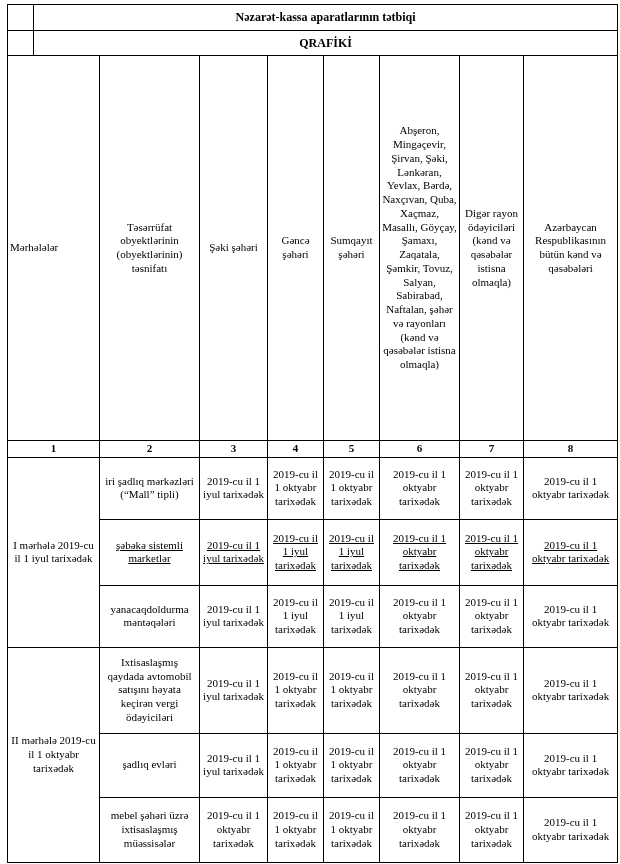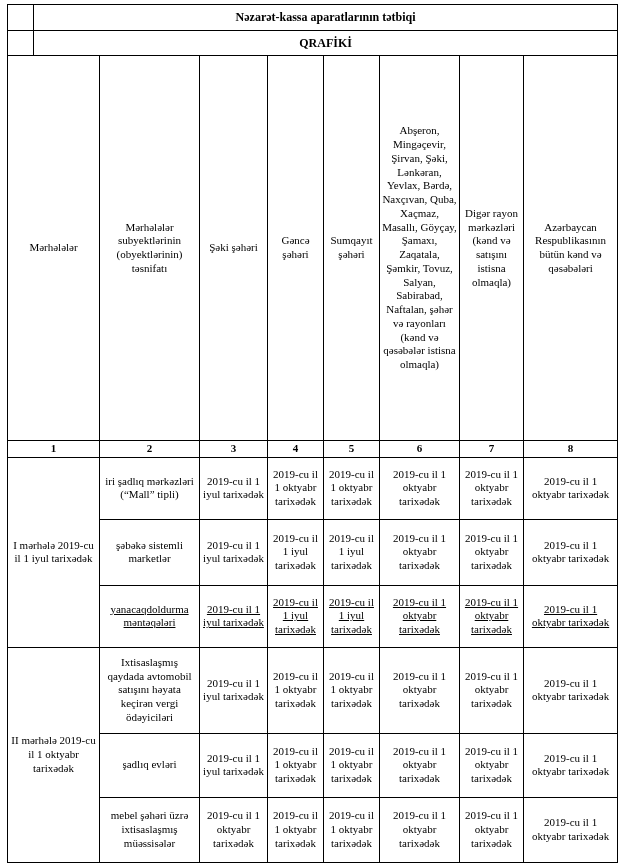--- a/index.html
+++ b/index.html
@@ -23,29 +23,29 @@
     font-size: 11px;
     line-height: 1.25;
     word-wrap: break-word;
     overflow: hidden;
   }
   .title-cell {
     font-weight: bold;
     font-size: 12px;
     padding: 4px 2px;
   }
-  .left { text-align: center; }
+  .left { text-align: left; }
   .num { font-weight: bold; }
   .r-title    { height: 26px; margin-top: 16px; }
   .r-subtitle { height: 25px; }
   .r-head     { height: 385px; }
   .r-num      { height: 15px; }
   .r-b1 { height: 62px; }
-  .r-b2 { height: 66px; }
-  .r-b3 { height: 62px; text-decoration: underline; }
+  .r-b2 { height: 66px; text-decoration: underline; }
+  .r-b3 { height: 62px; }
   .r-b4 { height: 86px; }
   .r-b5 { height: 64px; }
   .r-b6 { height: 65px; }
 </style>
 </head>
 <body>
 
 <div class="page">
   <table>
     <colgroup>
@@ -66,26 +66,26 @@
       <td colspan="8" class="title-cell">Nəzarət-kassa aparatlarının tətbiqi</td>
     </tr>
 
     <tr class="r-subtitle">
       <td></td>
       <td colspan="8" class="title-cell">QRAFİKİ</td>
     </tr>
 
     <tr class="r-head">
       <td colspan="2" class="left">Mərhələlər</td>
-      <td>Mərhələlər subyektlərinin (obyektlərinin) təsnifatı</td>
+      <td>Təsərrüfat obyektlərinin (obyektlərinin) təsnifatı</td>
       <td>Şəki şəhəri</td>
       <td>Gəncə şəhəri</td>
       <td>Sumqayıt şəhəri</td>
       <td>Abşeron, Mingəçevir, Şirvan, Şəki, Lənkəran, Yevlax, Bərdə, Naxçıvan, Quba, Xaçmaz, Masallı, Göyçay, Şamaxı, Zaqatala, Şəmkir, Tovuz, Salyan, Sabirabad, Naftalan, şəhər və rayonları (kənd və qəsəbələr istisna olmaqla)</td>
-      <td>Digər rayon mərkəzləri (kənd və satışını istisna olmaqla)</td>
+      <td>Digər rayon ödəyiciləri (kənd və qəsəbələr istisna olmaqla)</td>
       <td>Azərbaycan Respublikasının bütün kənd və qəsəbələri</td>
     </tr>
 
     <tr class="r-num">
       <td colspan="2" class="num">1</td>
       <td class="num">2</td>
       <td class="num">3</td>
       <td class="num">4</td>
       <td class="num">5</td>
       <td class="num">6</td>

